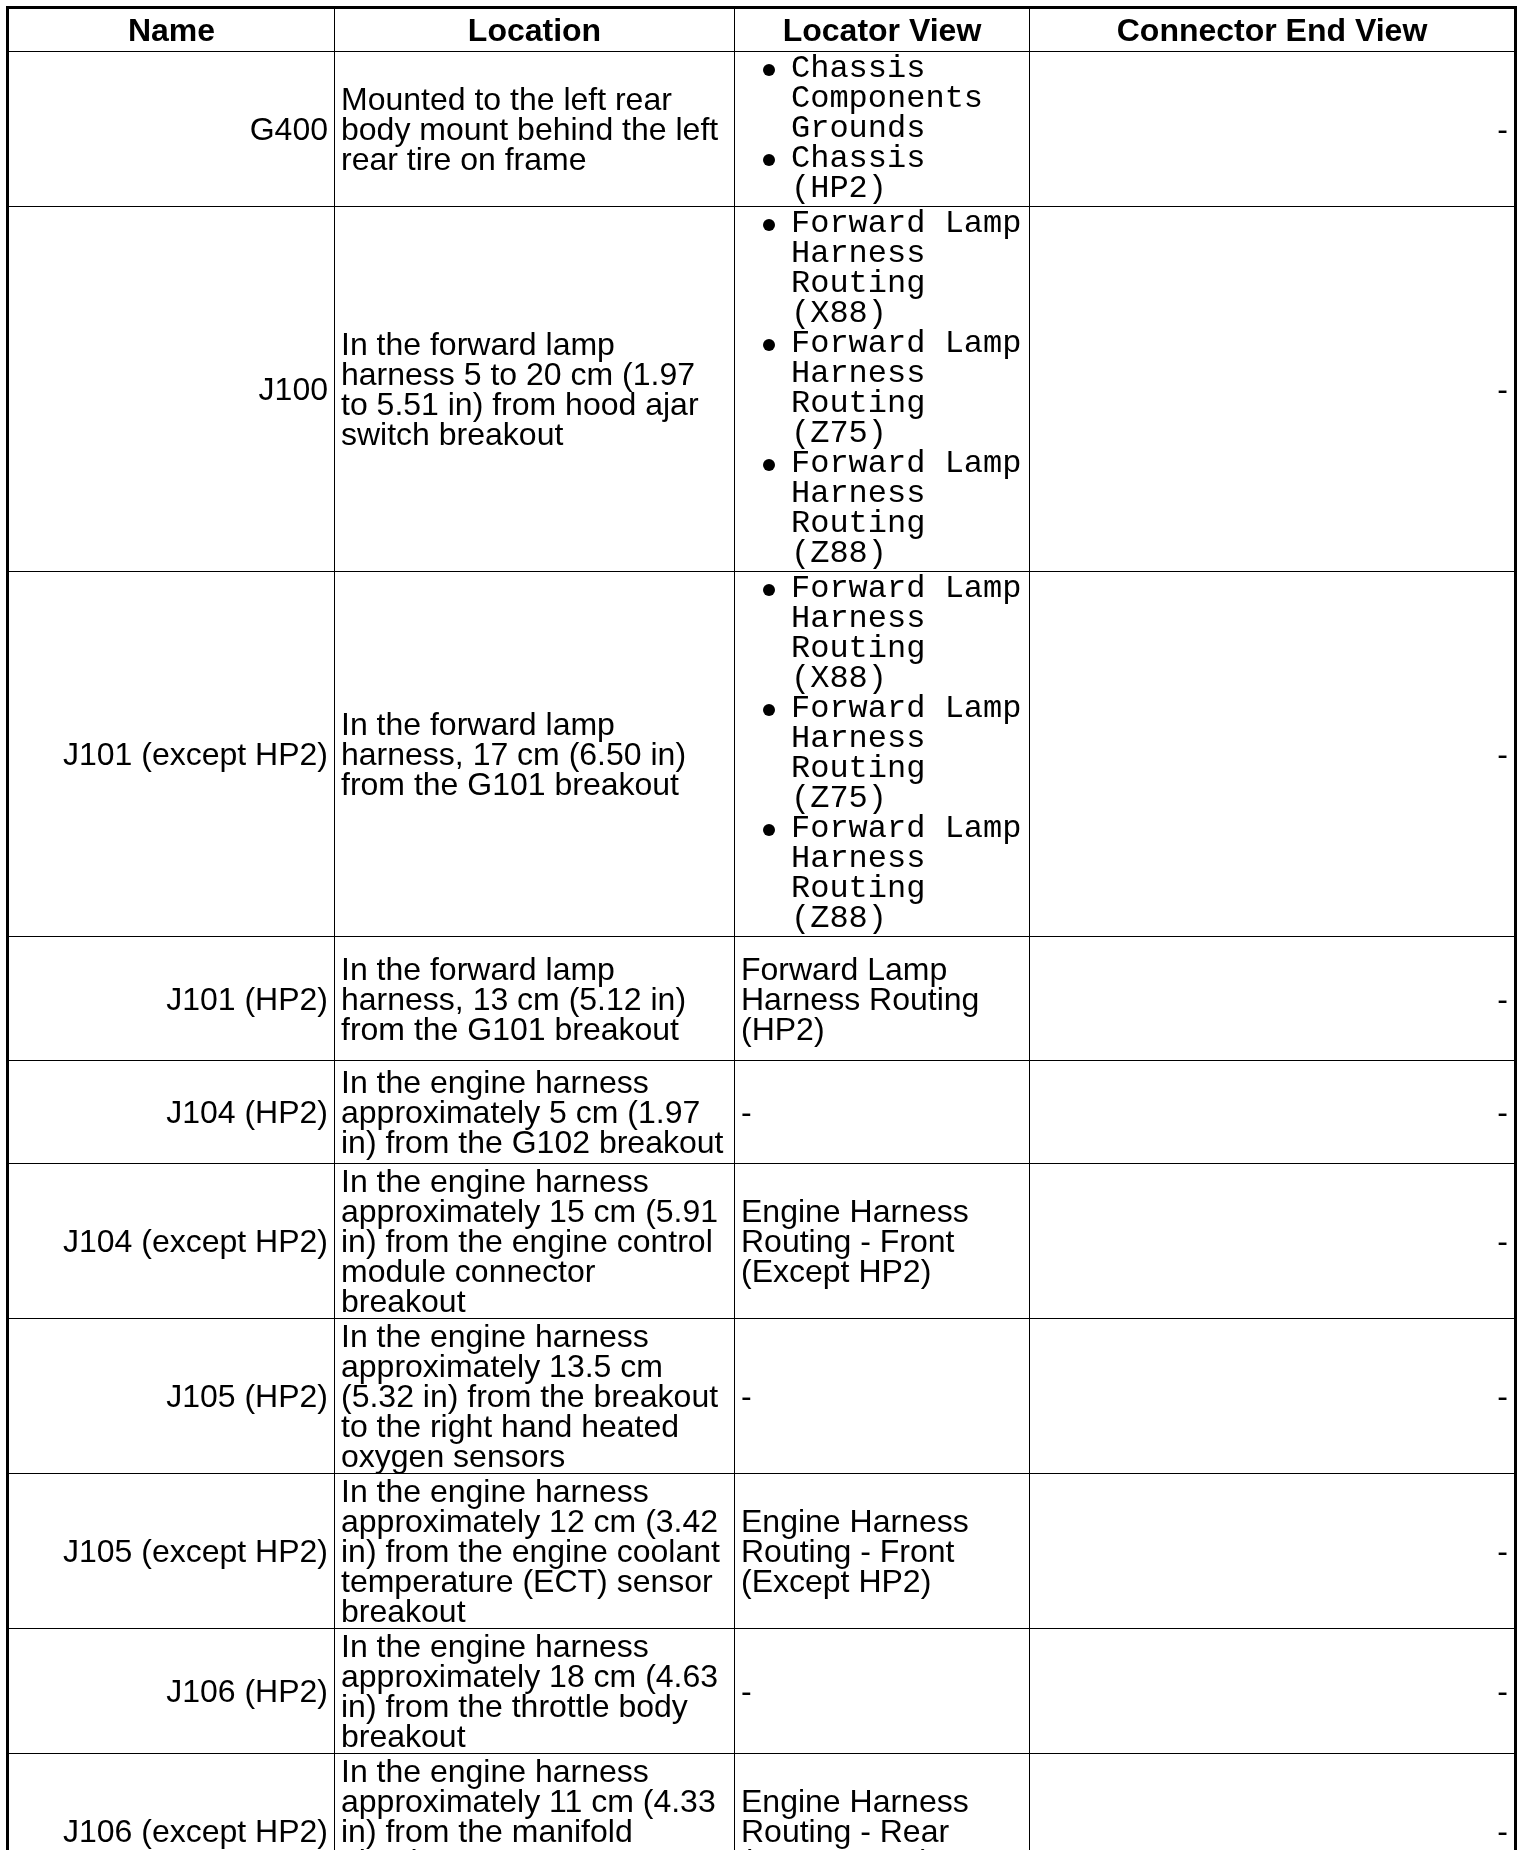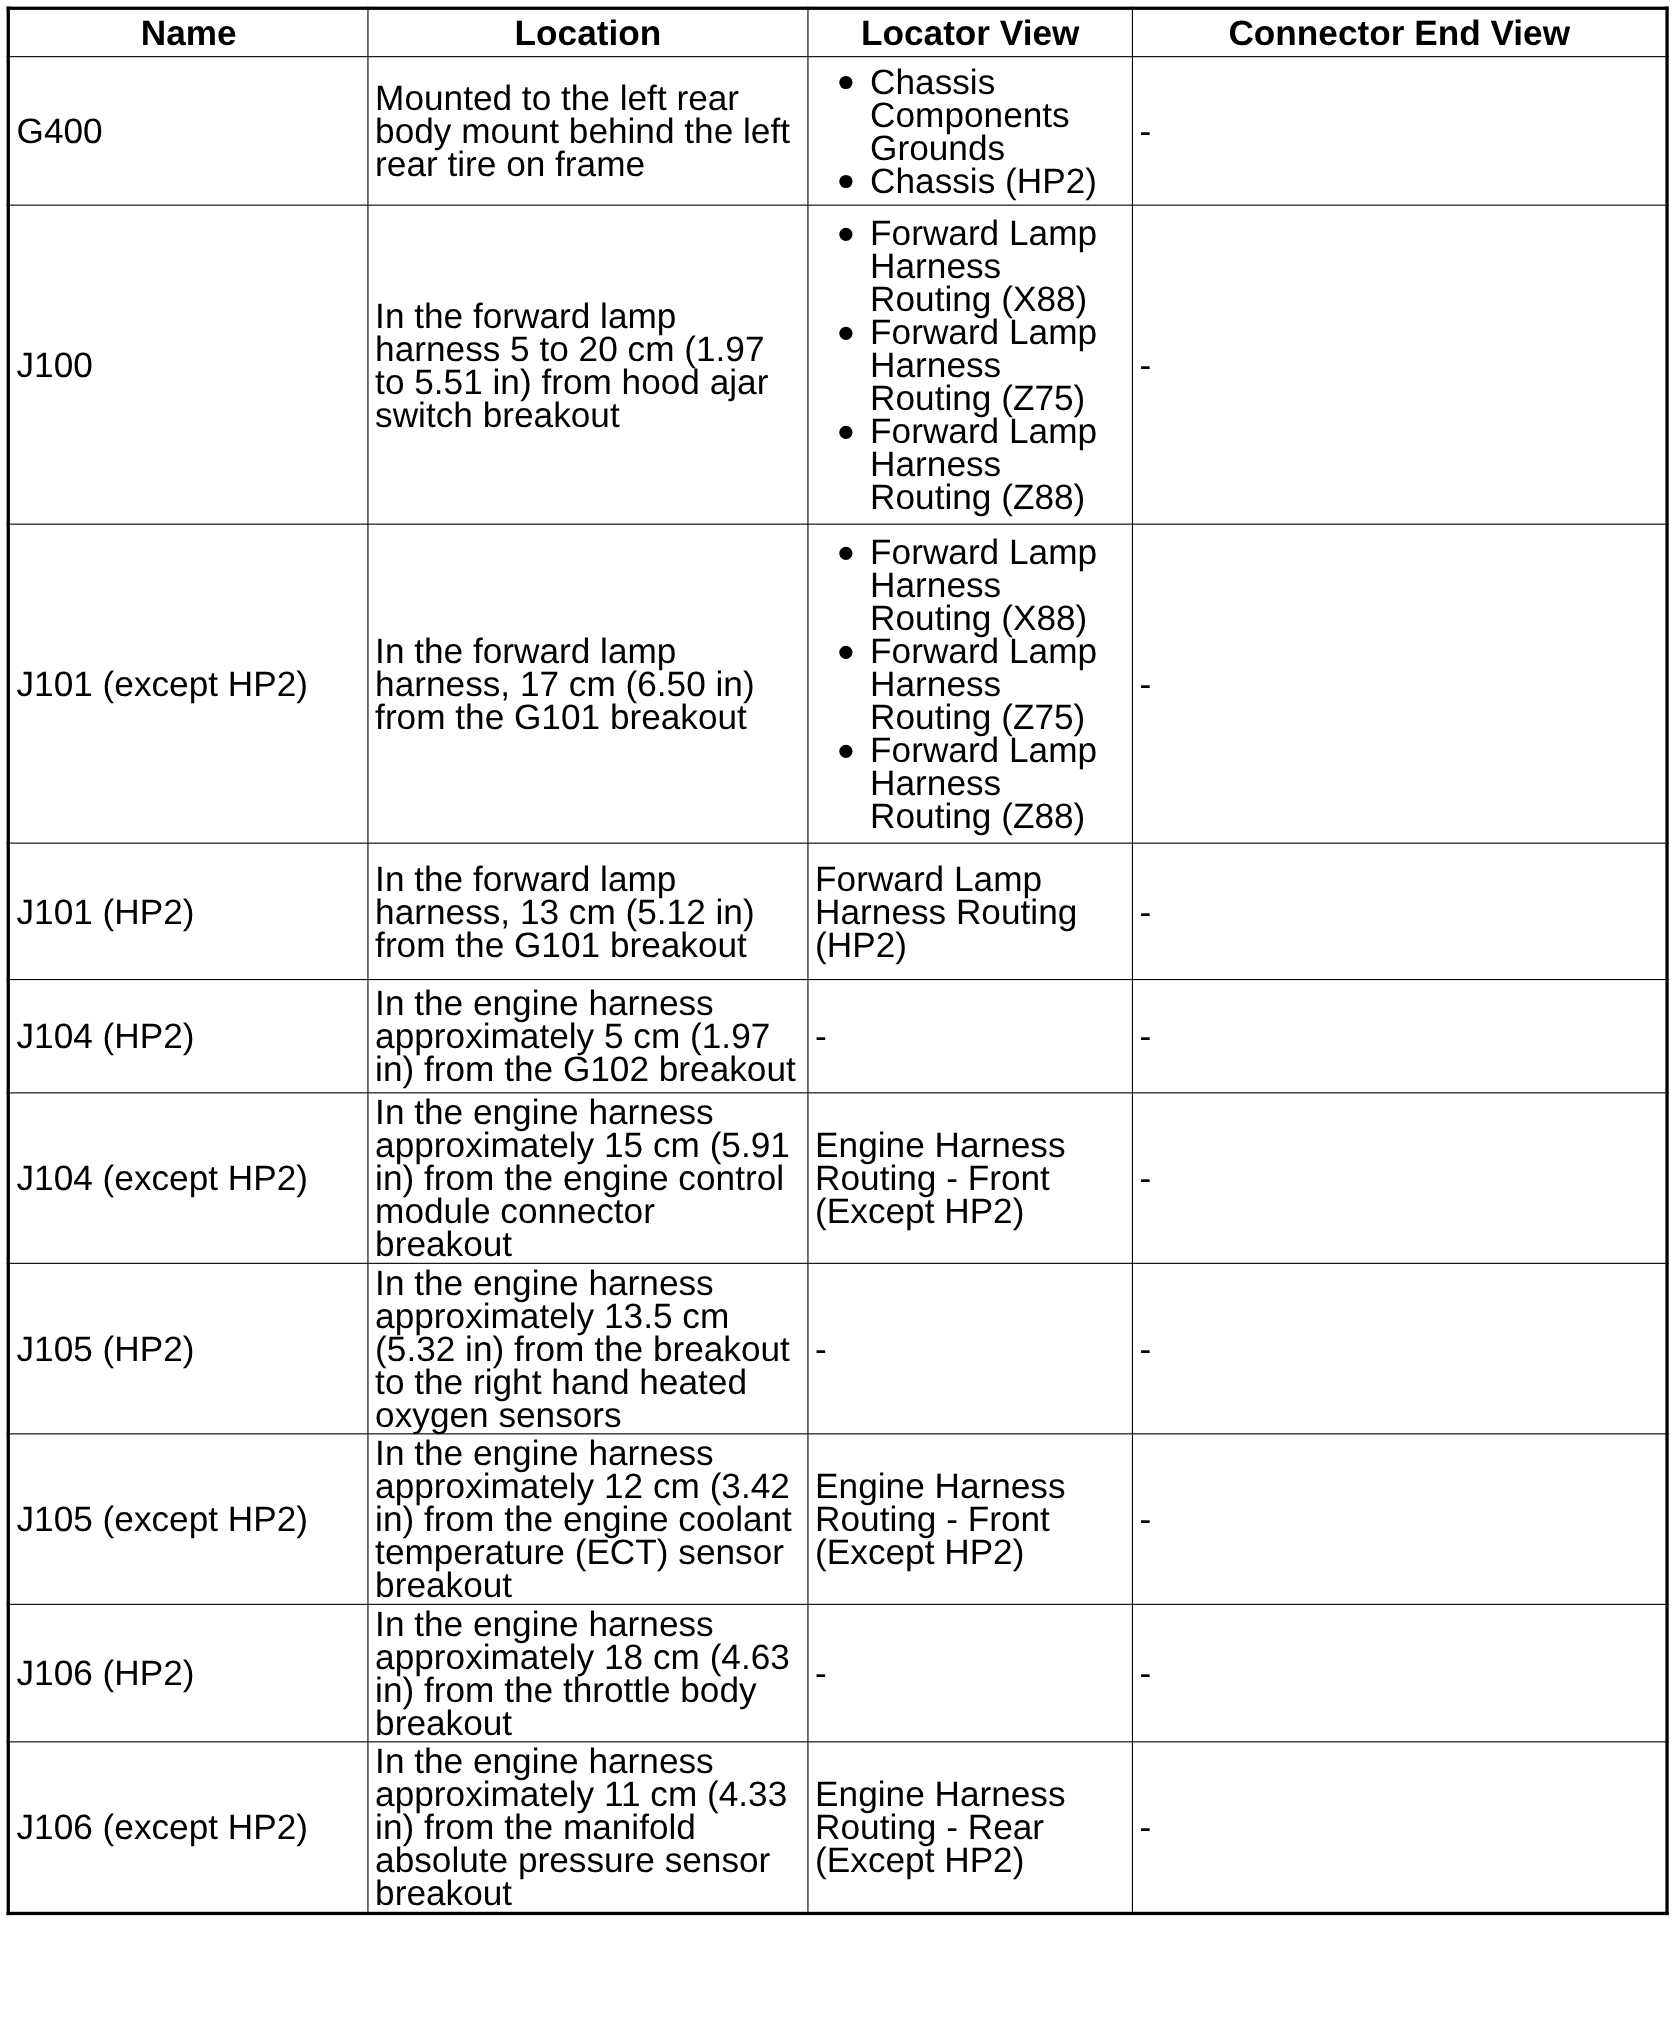--- a/index.html
+++ b/index.html
@@ -1,21 +1,21 @@
 <!DOCTYPE html>
 <html><head>
 <meta charset="utf-8">
 <style>
   html,body{margin:0;padding:0;background:#fff;}
   body{width:1520px;height:1850px;overflow:hidden;font-family:"Liberation Sans",sans-serif;color:#000;}
   table{position:absolute;left:6px;top:6px;width:1508px;border-collapse:collapse;border:3px solid #000;table-layout:fixed;}
   th,td{border:1.5px solid #000;font-size:32px;line-height:30px;vertical-align:middle;padding:2px 6px;}
   th{font-weight:bold;text-align:center;height:38px;}
-  td.name,td.cev{text-align:left;}
-  ul{margin:0;padding:0 0 0 50px;list-style:none;}
+  td.name,td.cev{text-align:right;}
+  ul{margin:0;padding:0 0 0 50px;list-style:none;font-family:Liberation Mono, monospace;}
   li{position:relative;}
   li::before{content:"";position:absolute;left:-28px;top:10px;width:12px;height:12px;border-radius:50%;background:#000;}
   col.c1{width:327px}col.c2{width:400px}col.c3{width:295px}col.c4{width:486px}
 </style>
 </head>
 <body>
 
 <table>
   <colgroup>
       <col class="c1">

